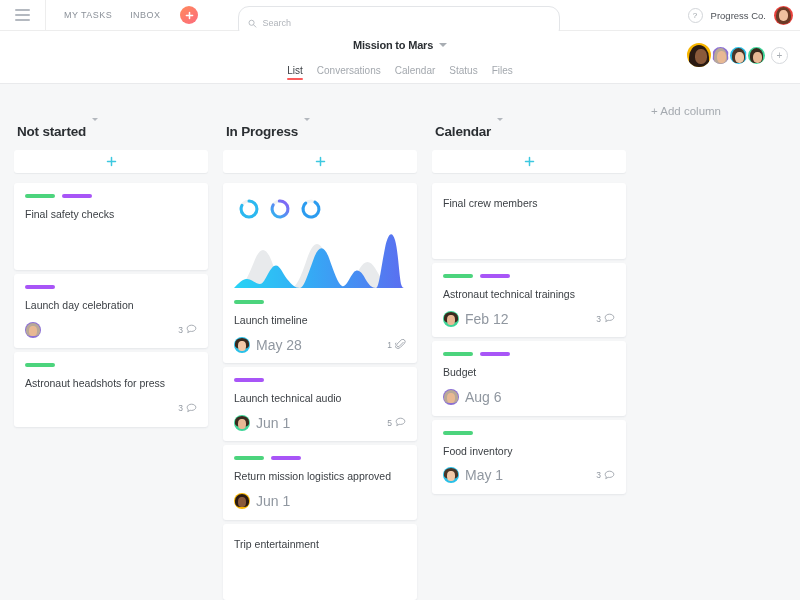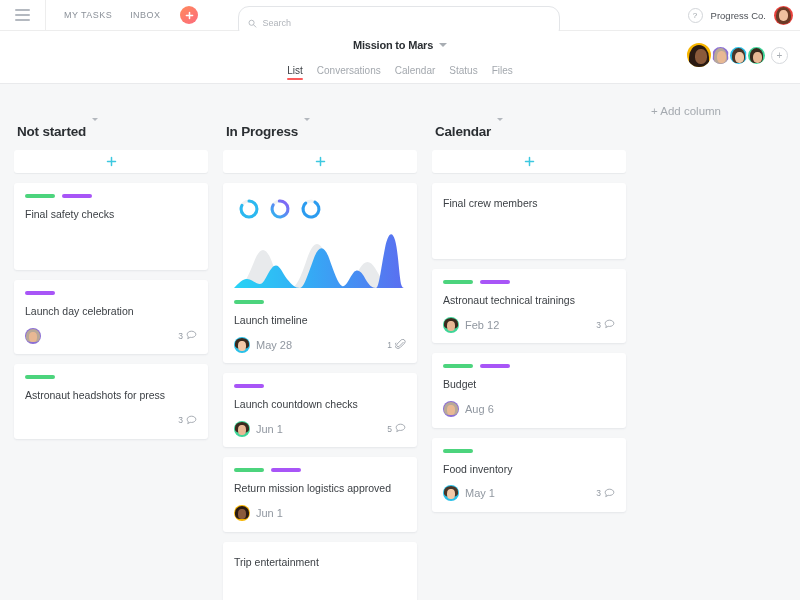--- a/index.html
+++ b/index.html
@@ -128,38 +128,38 @@
     border-left: 3.5px solid transparent; border-right: 3.5px solid transparent;
     border-top: 3.5px solid #b3b8be; cursor: pointer;
   }
   .addcard {
     height: 23px; background: #fff; border-radius: 3px;
     display: flex; align-items: center; justify-content: center;
     margin-bottom: 10px; cursor: pointer;
     box-shadow: 0 1px 1px rgba(60,70,85,.07);
   }
   .card {
-    background: #fff; border-radius: 3px; margin-bottom: 10px;
+    background: #fff; border-radius: 3px; margin-bottom: 4px;
     padding: 11px 11px 10px 11px; cursor: pointer;
     box-shadow: 0 1px 2px rgba(60,70,85,.09);
     position: relative;
   }
   .tags { display: flex; gap: 7px; margin-bottom: 9px; height: 4px; }
   .tag { width: 30px; height: 4px; border-radius: 2px; }
   .card-title {
     font-size: 10.5px; color: #3c4045; line-height: 1.35;
     margin-bottom: 9px;
   }
   .card-foot {
     display: flex; align-items: center; height: 17px;
     justify-content: space-between;
   }
   .foot-left { display: flex; align-items: center; gap: 6px; }
   .card-av { width: 16px; height: 16px; }
-  .due { font-size: 11px; color: #9097a0; }
+  .due { font-size: 14px; color: #9097a0; }
   .meta { display: flex; align-items: center; gap: 3px; }
   .meta span { font-size: 8.5px; color: #9097a0; }
   .card-empty-pad { height: 30px; }
 
   
   .chart-wrap { margin: 4px 0 10px 0; }
   .rings { display: flex; gap: 9px; margin: 4px 0 2px 4px; }
 
   .addcol {
     font-size: 11.5px; color: #a5aab0; cursor: pointer;
@@ -371,21 +371,21 @@
             <path d="M10.5 4.2L5.3 9.4a2 2 0 01-2.8-2.8l5.6-5.6a3 3 0 014.2 4.2l-5.6 5.6a4 4 0 01-5.7-5.7" fill="none" stroke="#9097a0" stroke-width="1" stroke-linecap="round"></path>
           </svg>
         </div>
       </div>
     </div>
 
     <div class="card">
       <div class="tags">
         <div class="tag" style="background:#a855f7"></div>
       </div>
-      <div class="card-title">Launch countdown checks</div>
+      <div class="card-title">Launch technical audio</div>
       <div class="card-foot">
         <div class="foot-left">
           <div class="av card-av" style="background:#3ed598;">
             <div class="hair" style="top:1px;left:1px;right:1px;height:11px;background:#3a2a1e;border-radius:50% 50% 35% 35%;"></div>
             <div class="face" style="top:4px;left:4px;width:8px;height:10px;background:#e8b894;"></div>
           </div>
           <div class="due">Jun 1</div>
         </div>
         <div class="meta">
           <span>5</span>

